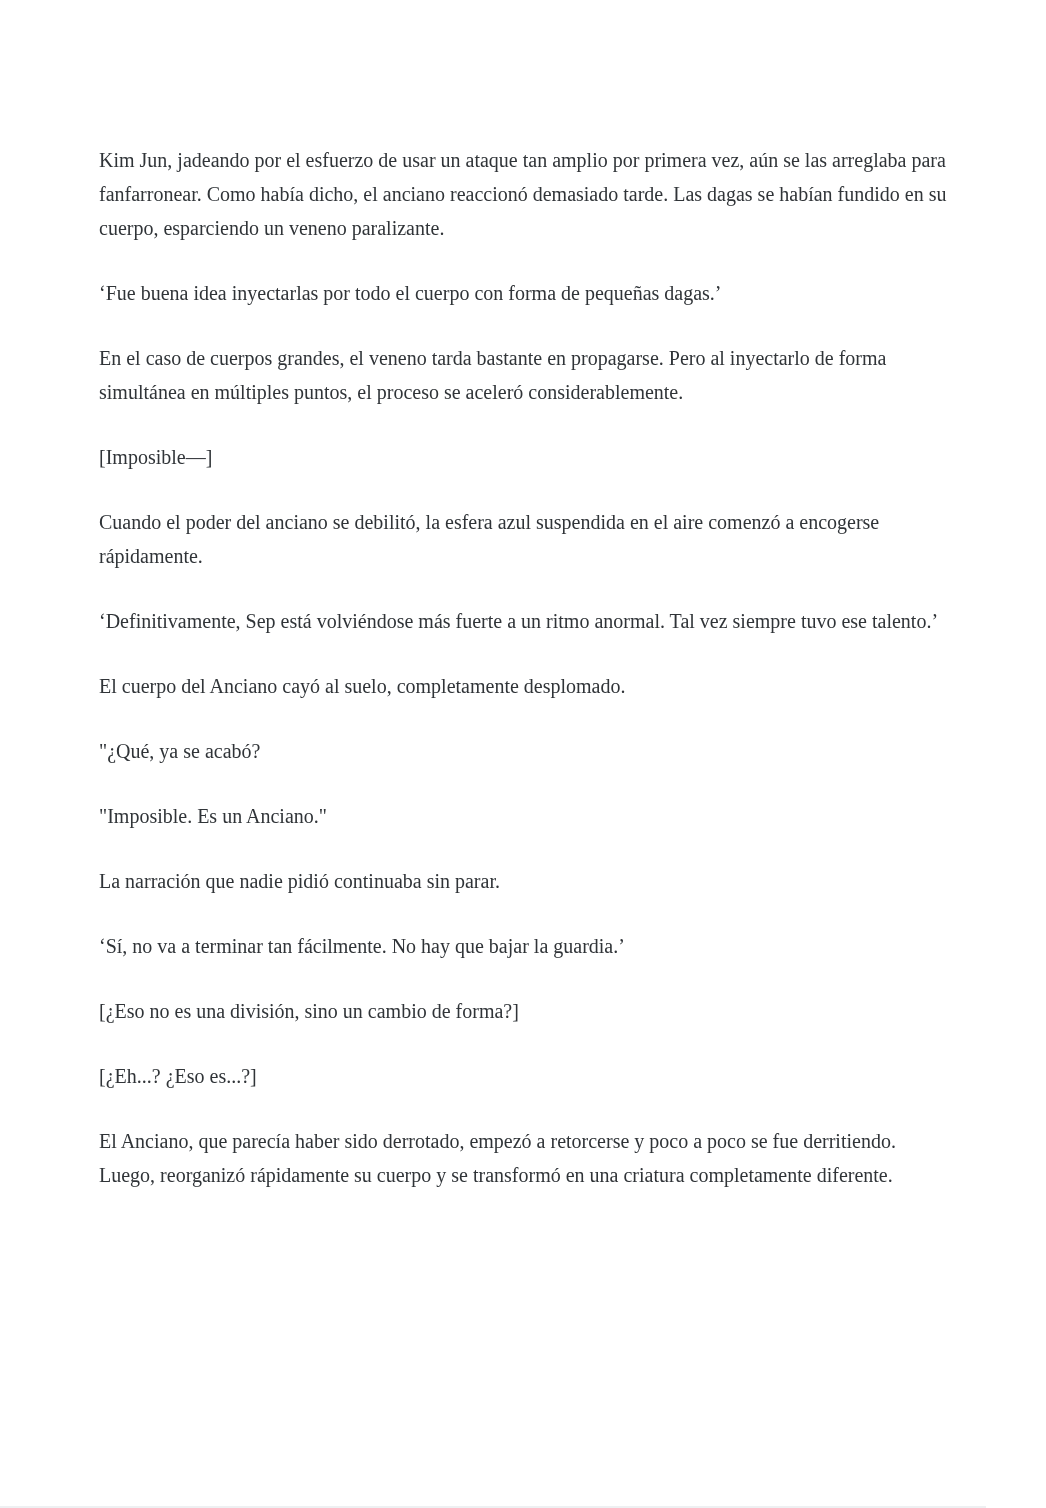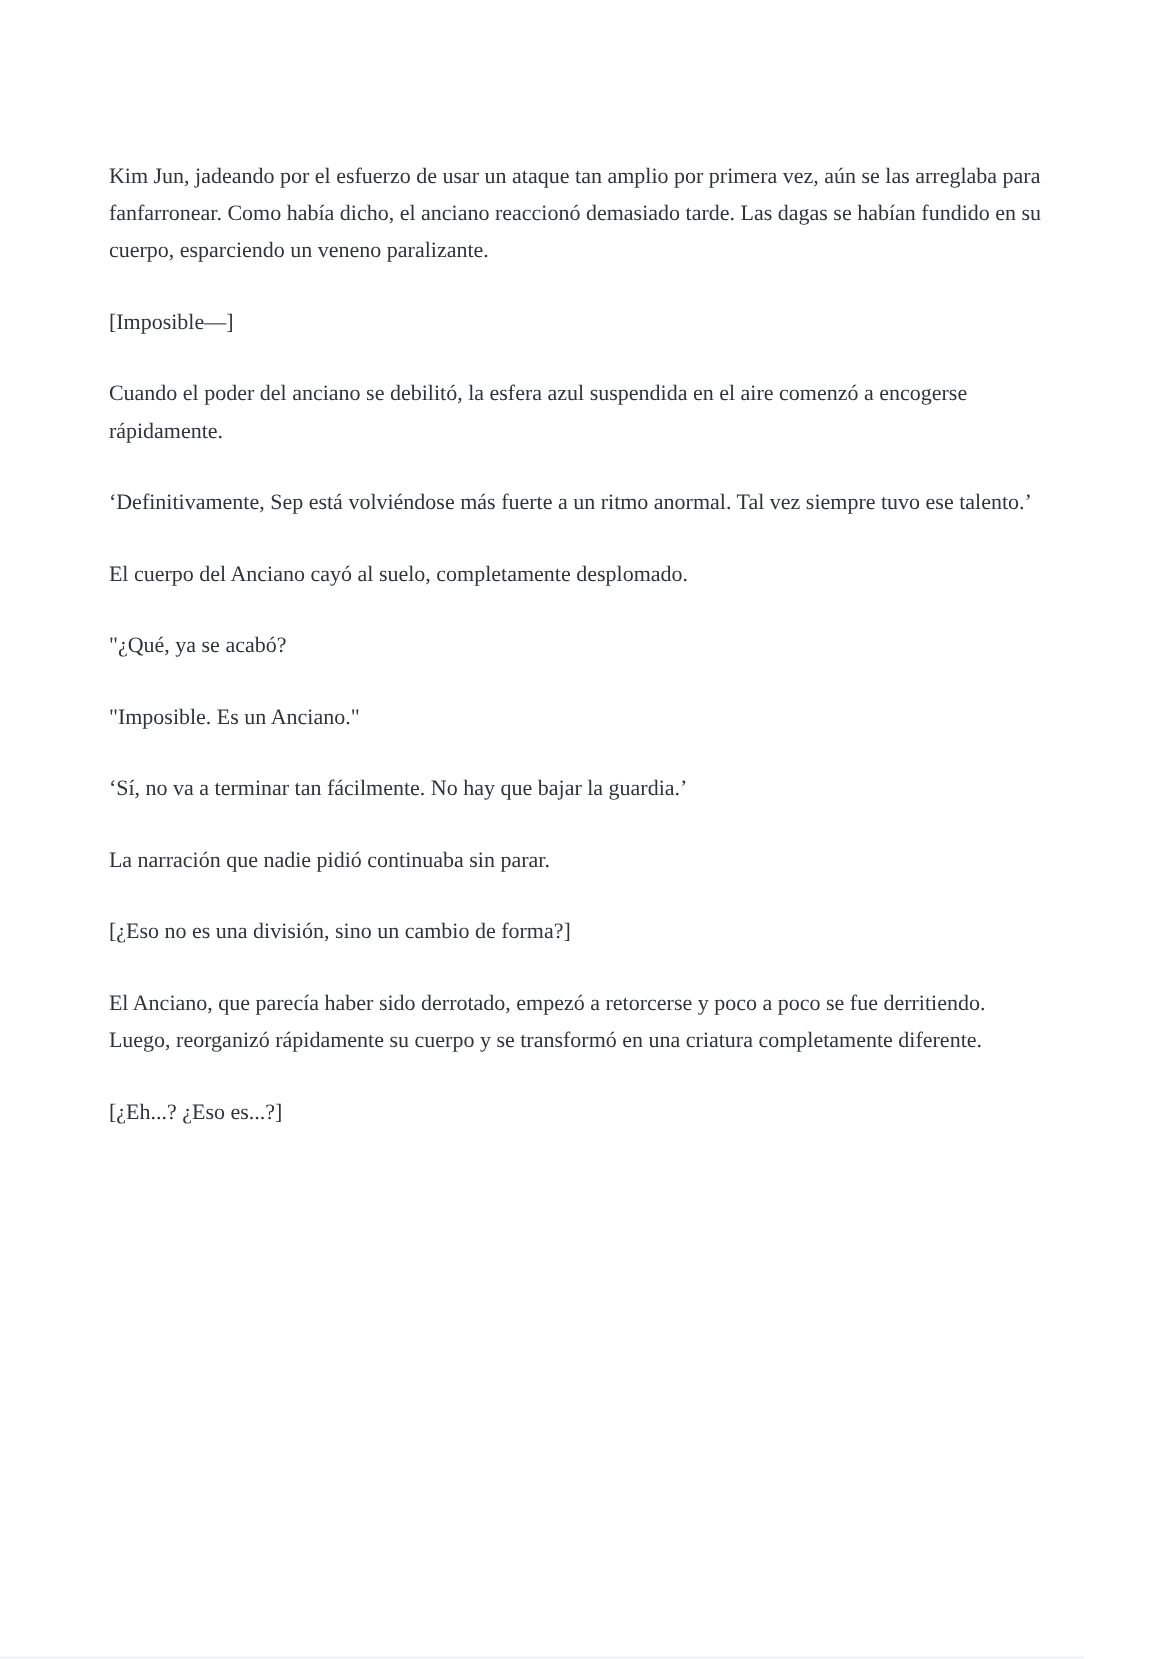--- a/index.html
+++ b/index.html
@@ -37,26 +37,28 @@
     height: 2px;
     background: #eef0f2;
   }
 </style>
 </head>
 <body>
 
 <div class="page">
   <div class="article">
     <p>Kim Jun, jadeando por el esfuerzo de usar un ataque tan amplio por primera vez, aún se las arreglaba para fanfarronear. Como había dicho, el anciano reaccionó demasiado tarde. Las dagas se habían fundido en su cuerpo, esparciendo un veneno paralizante.</p>
+    <p>‘Fue buena idea inyectarlas por todo el cuerpo con forma de pequeñas dagas.’</p>
+    <p>En el caso de cuerpos grandes, el veneno tarda bastante en propagarse. Pero al inyectarlo de forma simultánea en múltiples puntos, el proceso se aceleró considerablemente.</p>
     <p>[Imposible—]</p>
     <p>Cuando el poder del anciano se debilitó, la esfera azul suspendida en el aire comenzó a encogerse rápidamente.</p>
     <p>‘Definitivamente, Sep está volviéndose más fuerte a un ritmo anormal. Tal vez siempre tuvo ese talento.’</p>
     <p>El cuerpo del Anciano cayó al suelo, completamente desplomado.</p>
     <p>"¿Qué, ya se acabó?</p>
     <p>"Imposible. Es un Anciano."</p>
+    <p>La narración que nadie pidió continuaba sin parar.</p>
     <p>‘Sí, no va a terminar tan fácilmente. No hay que bajar la guardia.’</p>
-    <p>La narración que nadie pidió continuaba sin parar.</p>
     <p>[¿Eso no es una división, sino un cambio de forma?]</p>
+    <p>[¿Eh...? ¿Eso es...?]</p>
     <p>El Anciano, que parecía haber sido derrotado, empezó a retorcerse y poco a poco se fue derritiendo. Luego, reorganizó rápidamente su cuerpo y se transformó en una criatura completamente diferente.</p>
-    <p>[¿Eh...? ¿Eso es...?]</p>
   </div>
   <div class="footer-divider"></div>
 </div>
 
 </body></html>

